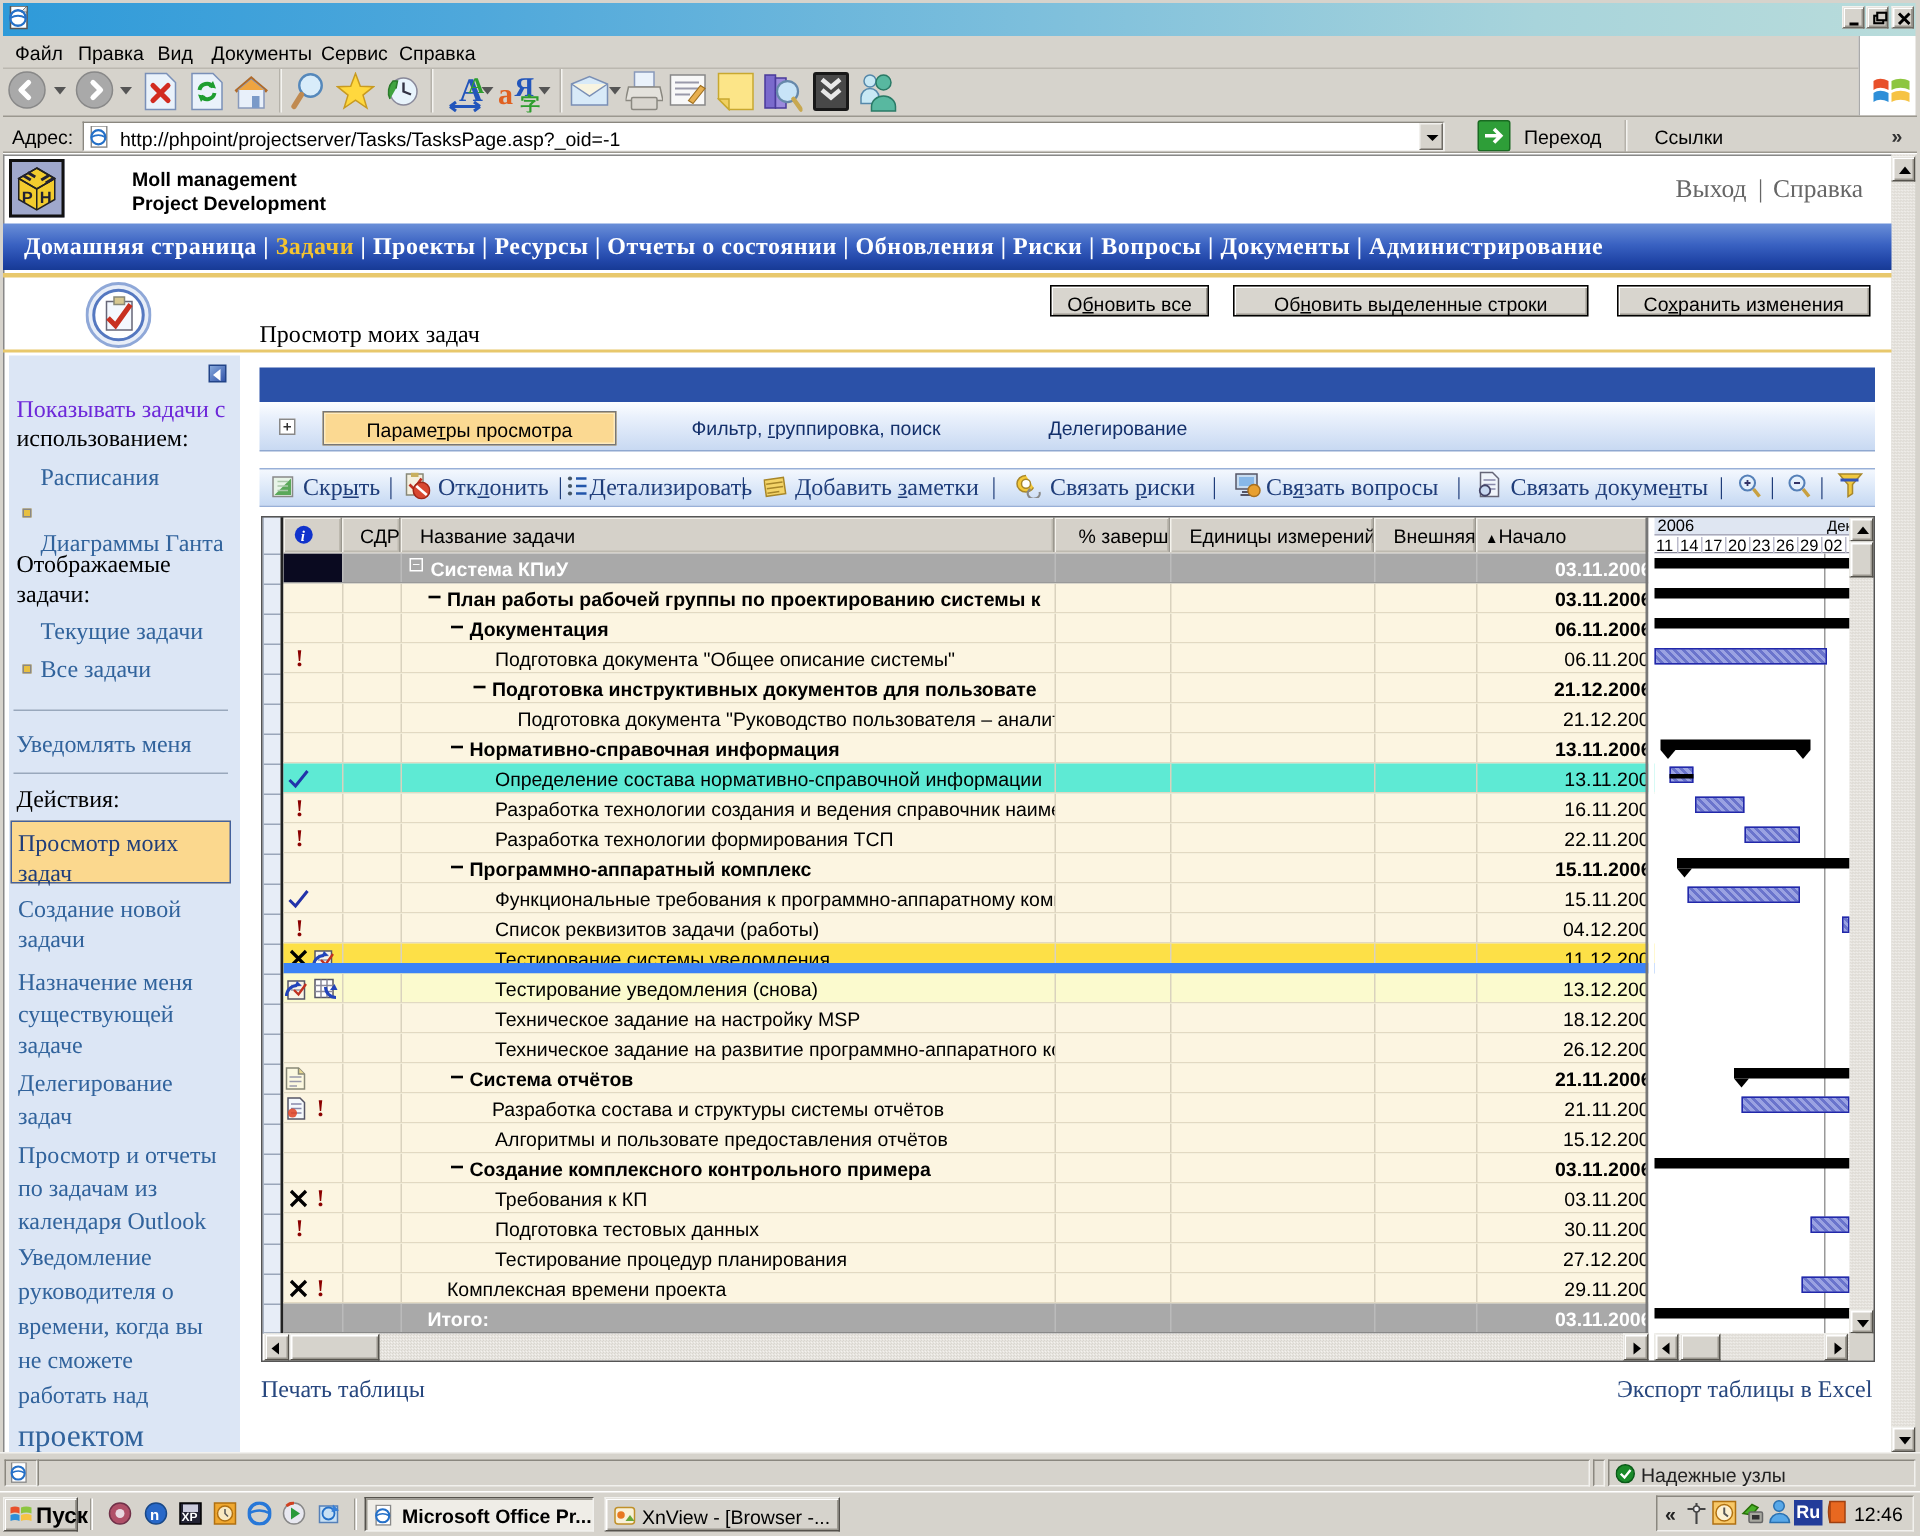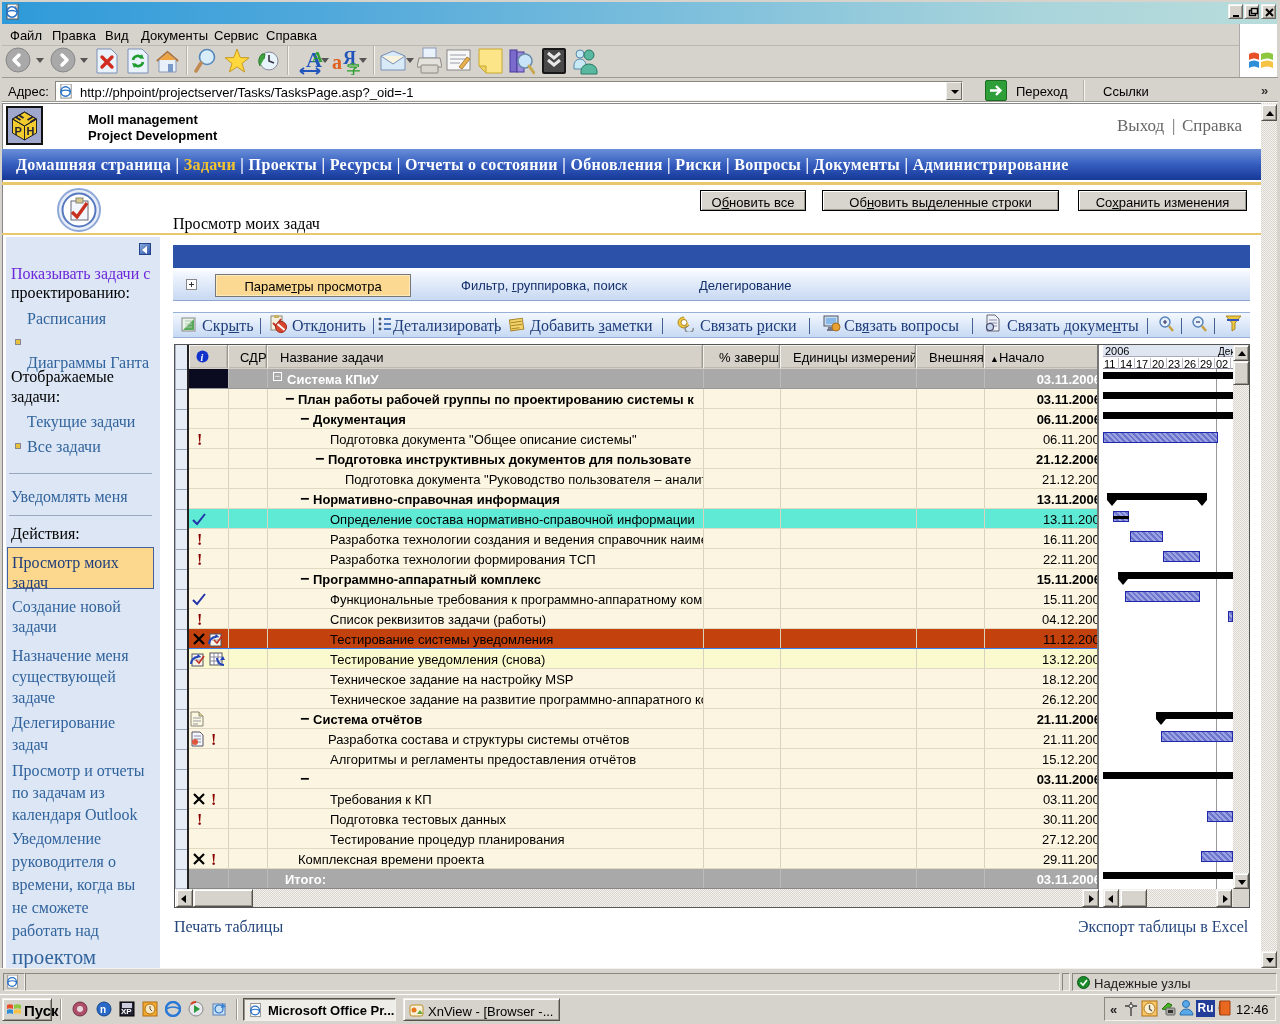--- a/index.html
+++ b/index.html
@@ -209,21 +209,21 @@
 <div class="abs serif" style="left:173px;top:215px;font-size:16px;color:#000">Просмотр моих задач</div>
 <div class="abs" style="left:700px;top:190px;width:106px;height:21px;background:#D8D5CE;border:1px solid #000;box-shadow:inset 1px 1px 0 #fff,inset -1px -1px 0 #9B988F;text-align:center;font-size:13px;color:#000;padding-top:4px">О<u>б</u>новить все</div>
 <div class="abs" style="left:822px;top:190px;width:237px;height:21px;background:#D8D5CE;border:1px solid #000;box-shadow:inset 1px 1px 0 #fff,inset -1px -1px 0 #9B988F;text-align:center;font-size:13px;color:#000;padding-top:4px">Об<u>н</u>овить выделенные строки</div>
 <div class="abs" style="left:1078px;top:190px;width:169px;height:21px;background:#D8D5CE;border:1px solid #000;box-shadow:inset 1px 1px 0 #fff,inset -1px -1px 0 #9B988F;text-align:center;font-size:13px;color:#000;padding-top:4px">Со<u>х</u>ранить изменения</div>
 <div class="abs" style="left:2px;top:233px;width:1259px;height:2px;background:#E8C86C"></div>
 <div class="abs" style="left:6px;top:237px;width:154px;height:731px;background:#DCE6F5"></div>
 <div class="abs" style="left:139px;top:243px;width:12px;height:12px;background:linear-gradient(135deg,#88AADD,#3355AA);border:1px solid #224488">
       <div style="margin:2px 0 0 2px;width:0;height:0;border-top:4px solid transparent;border-bottom:4px solid transparent;border-right:5px solid #fff"></div>
     </div>
 <div class="abs serif" style="left:11px;top:265px;font-size:16px;color:#6d28d9;white-space:nowrap">Показывать задачи с</div>
-<div class="abs serif" style="left:11px;top:284px;font-size:16px;color:#000000;white-space:nowrap">проектированию:</div>
+<div class="abs serif" style="left:11px;top:284px;font-size:16px;color:#000000;white-space:nowrap">использованием:</div>
 <div class="abs serif" style="left:27px;top:310px;font-size:16px;color:#31639C;white-space:nowrap">Расписания</div>
 <div class="abs" style="left:15px;top:339px;width:6px;height:6px;background:#E8C040;border:1px solid #888"></div>
 <div class="abs serif" style="left:27px;top:354px;font-size:16px;color:#31639C;white-space:nowrap">Диаграммы Ганта</div>
 <div class="abs serif" style="left:11px;top:368px;font-size:16px;color:#000000;white-space:nowrap">Отображаемые</div>
 <div class="abs serif" style="left:11px;top:388px;font-size:16px;color:#000000;white-space:nowrap">задачи:</div>
 <div class="abs serif" style="left:27px;top:413px;font-size:16px;color:#31639C;white-space:nowrap">Текущие задачи</div>
 <div class="abs" style="left:15px;top:443px;width:6px;height:6px;background:#E8C040;border:1px solid #888"></div>
 <div class="abs serif" style="left:27px;top:438px;font-size:16px;color:#31639C;white-space:nowrap">Все задачи</div>
 <div class="abs" style="left:9px;top:473px;width:143px;height:1px;background:#99A8BC"></div>
 <div class="abs serif" style="left:11px;top:488px;font-size:16px;color:#31639C;white-space:nowrap">Уведомлять меня</div>
@@ -534,21 +534,21 @@
       <div class="cell-line" style="left:514px;background:#D9D2BE"></div>
       <div class="cell-line" style="left:591px;background:#D9D2BE"></div>
       <div class="cell-line" style="left:727px;background:#D9D2BE"></div>
       <div class="cell-line" style="left:795px;background:#D9D2BE"></div>
       <div class="abs" style="left:8px;top:2px;width:8px;font-family:'Liberation Serif';font-size:16px;font-weight:bold;color:#8B0000">!</div>
       <div class="abs" style="left:141px;top:3px;font-size:13px;color:#000;font-weight:normal;white-space:nowrap;width:373px;overflow:hidden">Список реквизитов задачи (работы)</div>
       <div class="abs" style="left:795px;top:3px;width:114px;overflow:hidden">
         <div style="font-size:13px;color:#000;font-weight:normal;white-space:nowrap;text-align:right;margin-right:-9px">04.12.2006</div>
       </div>
     </div>
-<div class="abs" style="left:189px;top:629px;width:1040px;height:20px;background:#c2410c;border-bottom:1px solid #3b82f6;overflow:hidden">
+<div class="abs" style="left:189px;top:629px;width:1040px;height:20px;background:#fde047;border-bottom:7px solid #3b82f6;overflow:hidden">
       <div class="cell-line" style="left:39px;background:#D9D2BE"></div>
       <div class="cell-line" style="left:78px;background:#D9D2BE"></div>
       <div class="cell-line" style="left:514px;background:#D9D2BE"></div>
       <div class="cell-line" style="left:591px;background:#D9D2BE"></div>
       <div class="cell-line" style="left:727px;background:#D9D2BE"></div>
       <div class="cell-line" style="left:795px;background:#D9D2BE"></div>
       <svg style="position:absolute;left:3px;top:3px" width="15" height="14">
         <path d="M2 2 L12 12 M12 2 L2 12" stroke="#000" stroke-width="2.2"></path>
       </svg>
       <svg style="position:absolute;left:19px;top:2px" width="17" height="16">
@@ -648,33 +648,34 @@
         <div style="font-size:13px;color:#000;font-weight:normal;white-space:nowrap;text-align:right;margin-right:-9px">21.11.2006</div>
       </div>
     </div>
 <div class="abs" style="left:189px;top:749px;width:910px;height:20px;background:#FCF5E1;border-bottom:1px solid #E2D9C2;overflow:hidden">
       <div class="cell-line" style="left:39px;background:#D9D2BE"></div>
       <div class="cell-line" style="left:78px;background:#D9D2BE"></div>
       <div class="cell-line" style="left:514px;background:#D9D2BE"></div>
       <div class="cell-line" style="left:591px;background:#D9D2BE"></div>
       <div class="cell-line" style="left:727px;background:#D9D2BE"></div>
       <div class="cell-line" style="left:795px;background:#D9D2BE"></div>
-      <div class="abs" style="left:141px;top:3px;font-size:13px;color:#000;font-weight:normal;white-space:nowrap;width:373px;overflow:hidden">Алгоритмы и регламенты предоставления отчётов</div>
+      <div class="abs" style="left:141px;top:3px;font-size:13px;color:#000;font-weight:normal;white-space:nowrap;width:373px;overflow:hidden">Алгоритмы и пользовате предоставления отчётов</div>
       <div class="abs" style="left:795px;top:3px;width:114px;overflow:hidden">
         <div style="font-size:13px;color:#000;font-weight:normal;white-space:nowrap;text-align:right;margin-right:-9px">15.12.2006</div>
       </div>
     </div>
 <div class="abs" style="left:189px;top:769px;width:910px;height:20px;background:#FCF5E1;border-bottom:1px solid #E2D9C2;overflow:hidden">
       <div class="cell-line" style="left:39px;background:#D9D2BE"></div>
       <div class="cell-line" style="left:78px;background:#D9D2BE"></div>
       <div class="cell-line" style="left:514px;background:#D9D2BE"></div>
       <div class="cell-line" style="left:591px;background:#D9D2BE"></div>
       <div class="cell-line" style="left:727px;background:#D9D2BE"></div>
       <div class="cell-line" style="left:795px;background:#D9D2BE"></div>
       <span style="position:absolute;left:111px;top:1px;font-weight:bold">−</span>
+      <div class="abs" style="left:124px;top:3px;font-size:13px;color:#000;font-weight:bold;white-space:nowrap;width:390px;overflow:hidden">Создание комплексного контрольного примера</div>
       <div class="abs" style="left:795px;top:3px;width:114px;overflow:hidden">
         <div style="font-size:13px;color:#000;font-weight:bold;white-space:nowrap;text-align:right;margin-right:-3px">03.11.2006</div>
       </div>
     </div>
 <div class="abs" style="left:189px;top:789px;width:910px;height:20px;background:#FCF5E1;border-bottom:1px solid #E2D9C2;overflow:hidden">
       <div class="cell-line" style="left:39px;background:#D9D2BE"></div>
       <div class="cell-line" style="left:78px;background:#D9D2BE"></div>
       <div class="cell-line" style="left:514px;background:#D9D2BE"></div>
       <div class="cell-line" style="left:591px;background:#D9D2BE"></div>
       <div class="cell-line" style="left:727px;background:#D9D2BE"></div>

